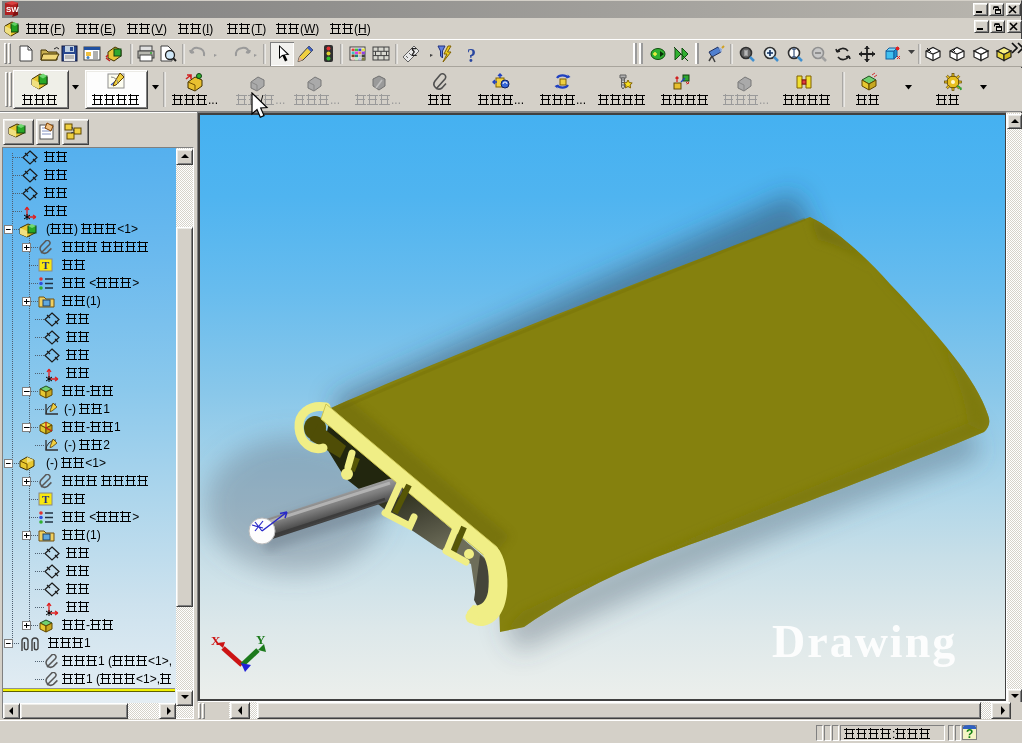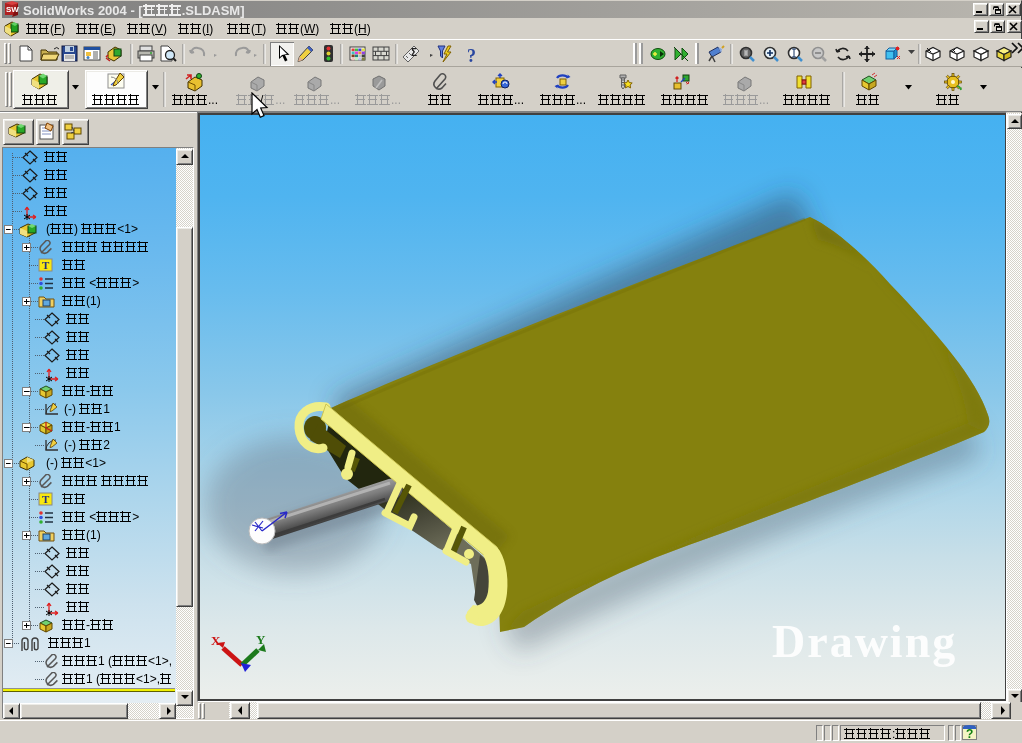--- a/index.html
+++ b/index.html
@@ -20,21 +20,20 @@
 .lbl{position:absolute;white-space:nowrap;font-size:12px}
 </style></head><body>
 <div class="abs" style="left:0;top:0;width:1022px;height:743px;border:1px solid #404040;border-top-color:#d4d0c8;border-left-color:#d4d0c8"></div>
 <div class="abs" style="left:2px;top:1px;width:1018px;height:17px;background:linear-gradient(90deg,#7e7e7e,#b9b6af)">
 <svg class="abs" style="left:2px;top:0px" width="16" height="16">
       <rect x="1" y="2" width="13" height="12" fill="#b02020"></rect>
       <path d="M1,2 L8,0 L15,2 L8,4 Z" fill="#d84040"></path>
       <path d="M14,2 L14,14 L8,16" fill="#801010"></path>
       <text x="2" y="11" font-size="8" fill="#fff" font-weight="bold" font-family="Liberation Sans">SW</text>
     </svg>
-<div class="abs" style="left:21px;top:2px;font-size:13px;font-weight:bold;color:#e8e8e8">SolidWorks 2004 - [<i class="cw"></i><i class="cw"></i><i class="cw"></i>.SLDASM]</div>
 <div class="abs btn" style="left:971px;top:2px;width:15px;height:13px"></div>
 <div class="abs btn" style="left:987px;top:2px;width:15px;height:13px"></div>
 <div class="abs btn" style="left:1004px;top:2px;width:15px;height:13px"></div>
 <svg class="abs" style="left:971px;top:2px" width="49" height="13">
       <rect x="3" y="8" width="6" height="2" fill="#000"></rect>
       <path d="M20.5,4.5 h5 v3.5 M20.5,4.5 v2 M20.5,3.7 h5" fill="none" stroke="#000"></path>
       <rect x="22.5" y="6.5" width="5" height="4" fill="#e8e6e0" stroke="#000"></rect>
       <path d="M22.5,7.3 h5" stroke="#000"></path>
       <path d="M36,3 L43,10 M43,3 L36,10" stroke="#000" stroke-width="1.6"></path>
     </svg>

